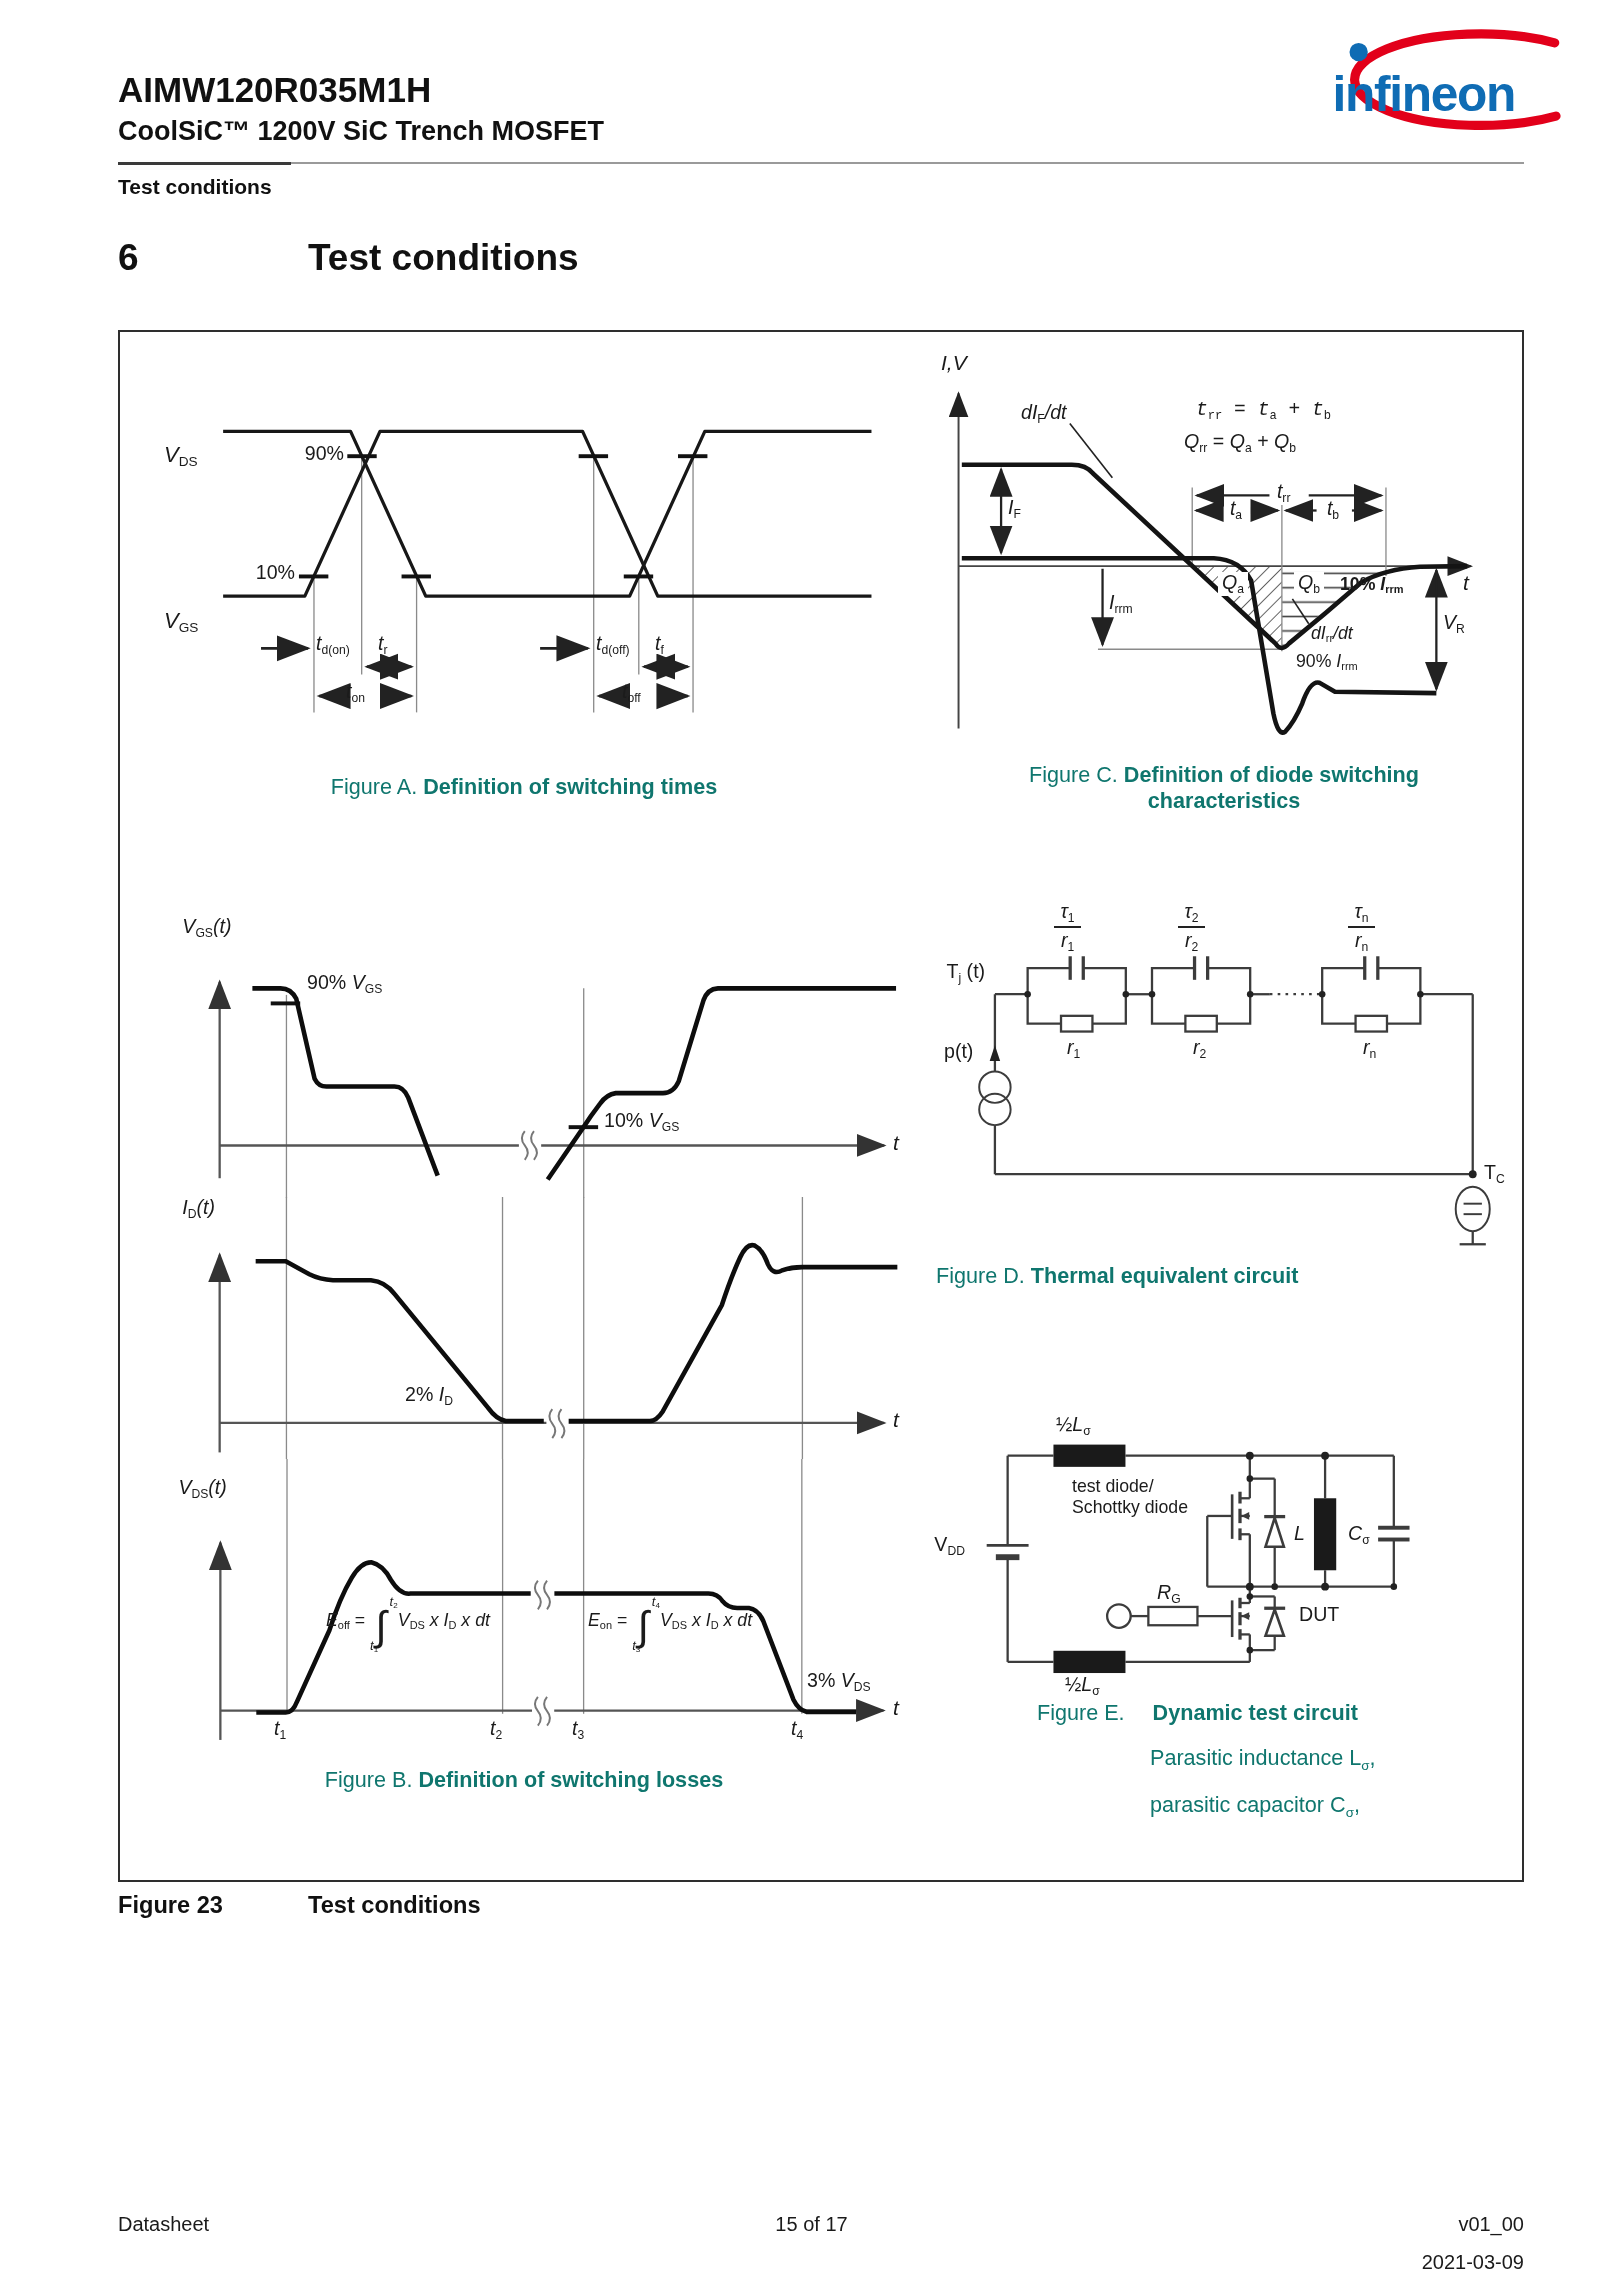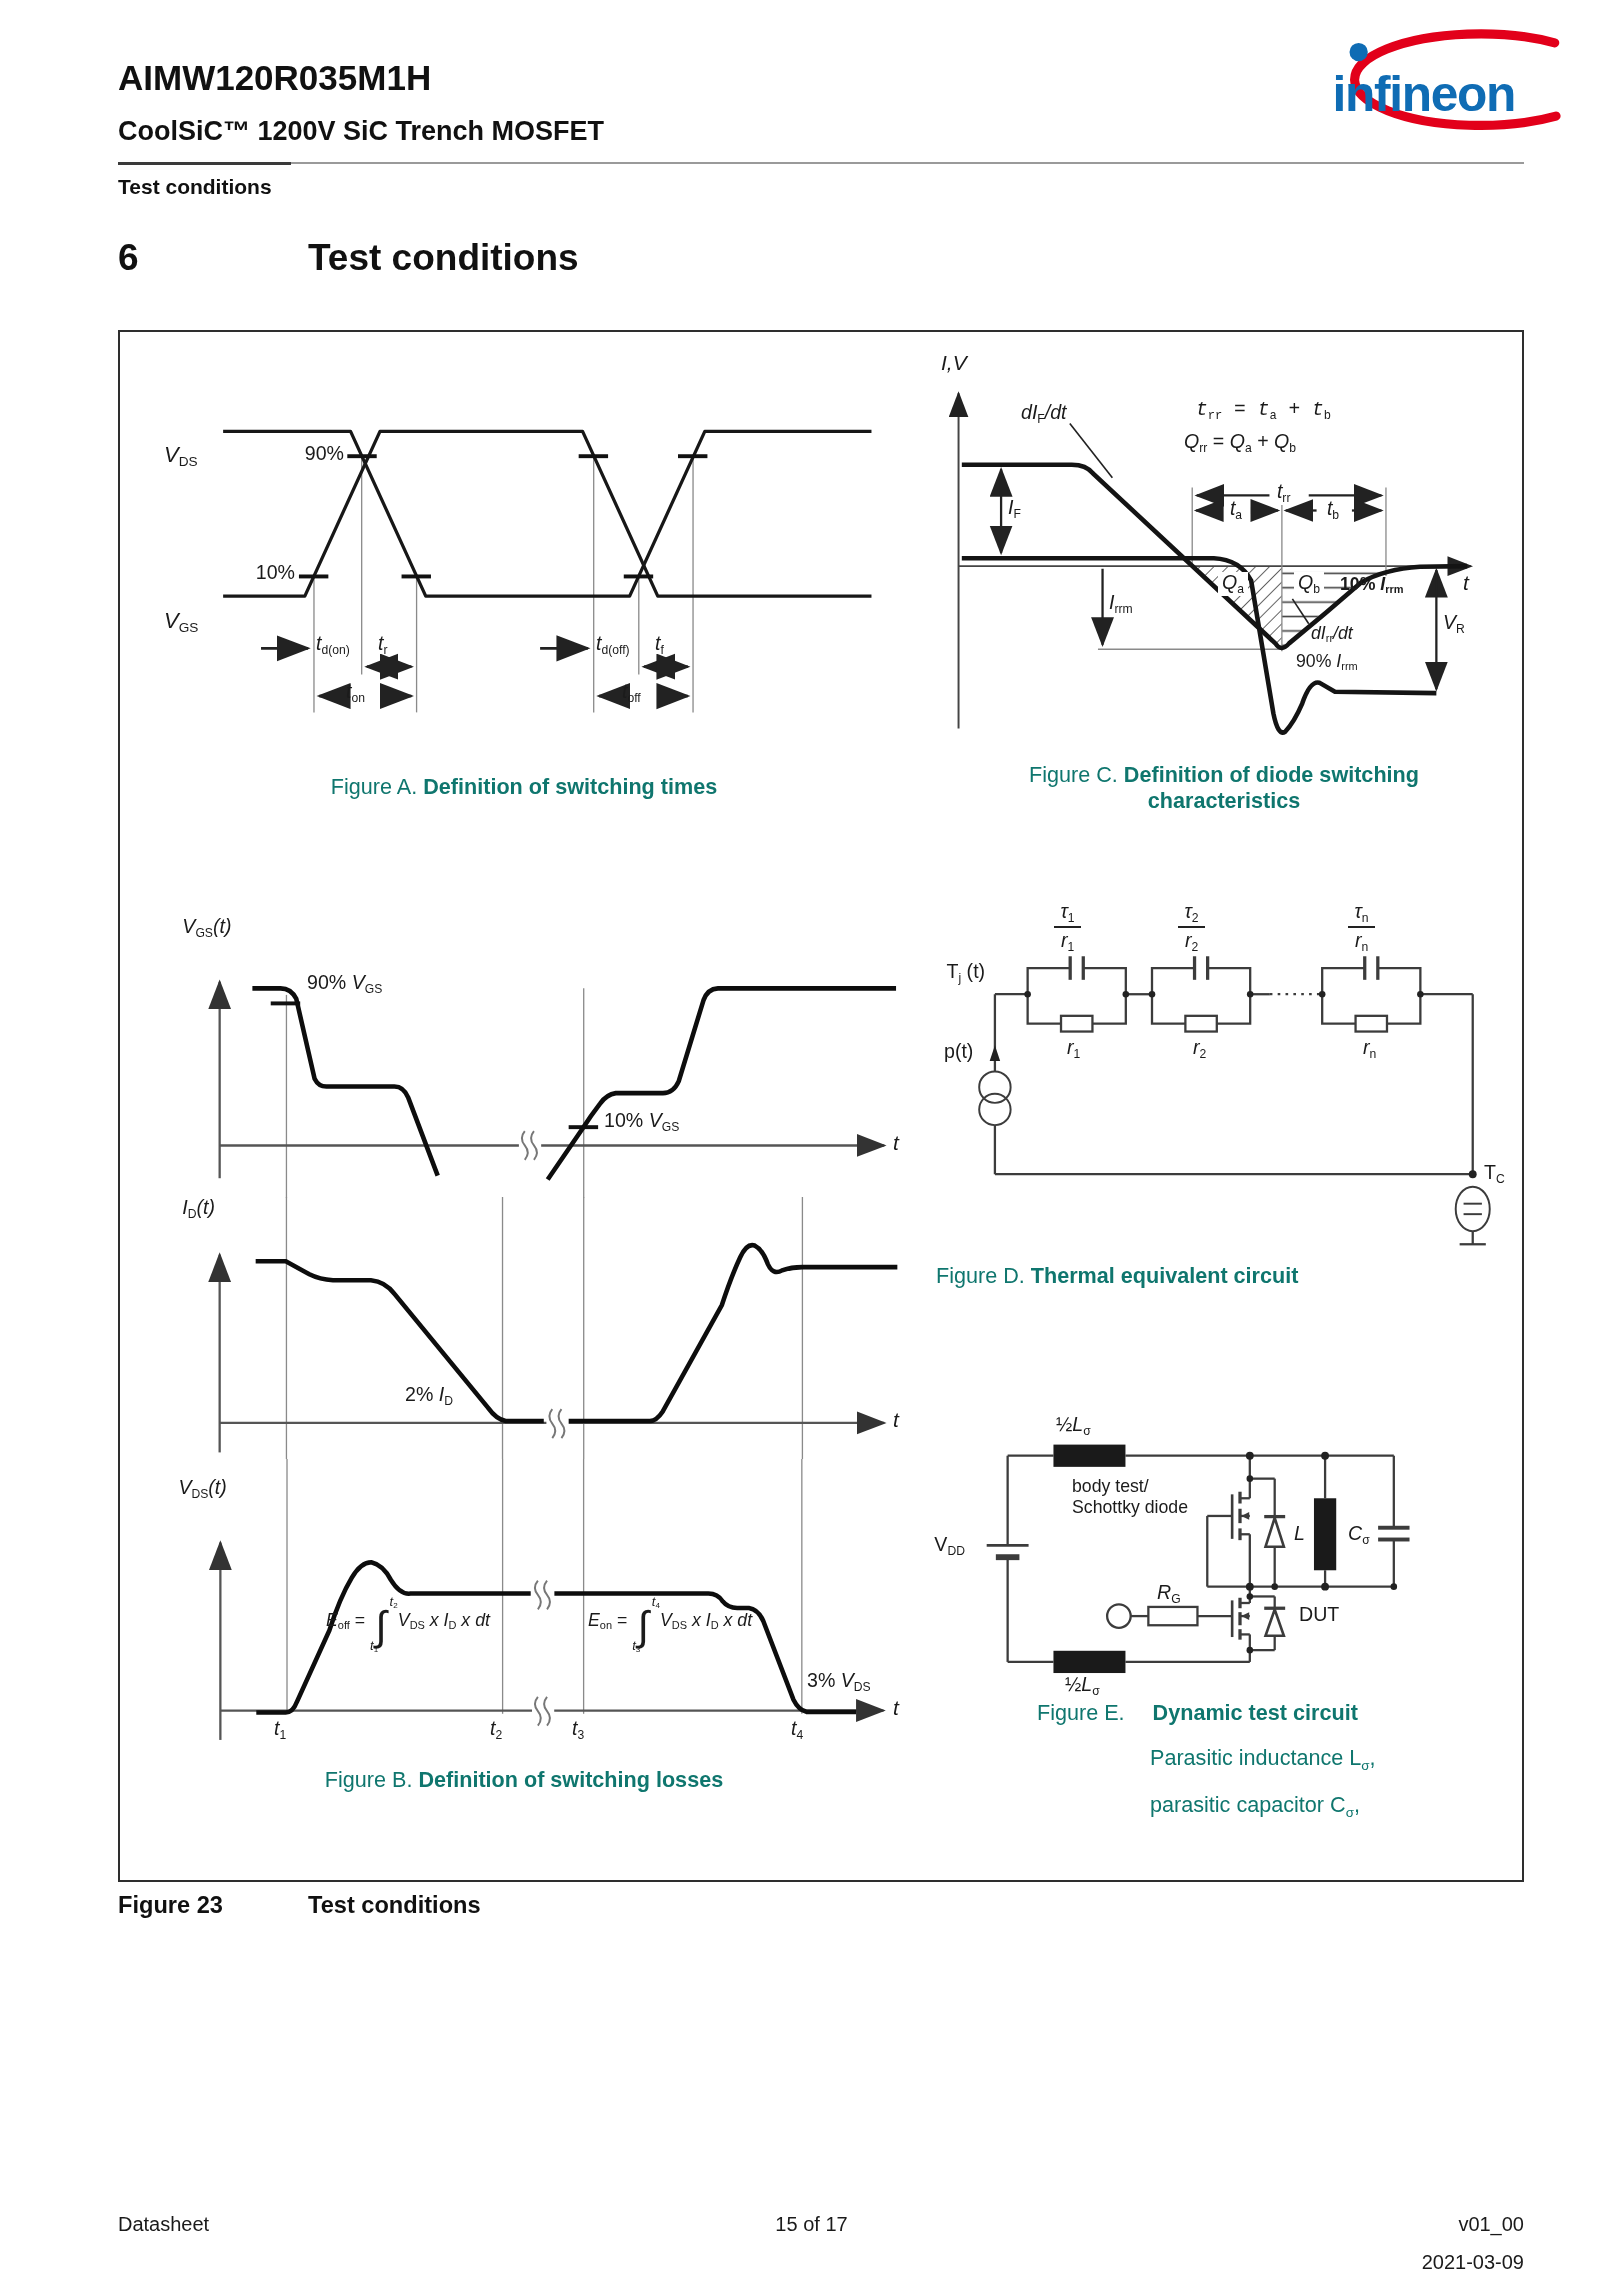--- a/index.html
+++ b/index.html
@@ -1,19 +1,19 @@
 <!DOCTYPE html>
 <html style="font-size:10.5px"><head>
 <meta charset="utf-8">
 <style>
   html,body{margin:0;padding:0;background:#e8e8e8;}
   .page{position:relative;width:1623px;height:2295px;background:#ffffff;font-family:"Liberation Sans",sans-serif;color:#111;overflow:hidden;}
   .abs{position:absolute;}
   
-  .doc-title{font-size:35px;font-weight:bold;letter-spacing:0;}
+  .doc-title{font-size:35px;font-weight:bold;letter-spacing:0;margin-top:12px;}
   .doc-subtitle{font-size:27px;font-weight:bold;}
   .doc-sec-label{font-size:21px;font-weight:bold;}
   .rule-dark{height:2.6px;background:#3a3a3a;}
   .rule-light{height:2px;background:#9a9a9a;}
   .section-h{font-size:37px;font-weight:bold;}
   
   .frame{border:2.6px solid #2e2e2e;}
   
   .figcap{font-size:21.6px;color:#0f766e;white-space:normal;}
   .figcap .cap-label{font-weight:normal;}
@@ -501,21 +501,21 @@
         <circle cx="510" cy="285" r="6"></circle>
           <circle cx="548" cy="285" r="5"></circle>
           <circle cx="625" cy="285" r="6"></circle>
           <circle cx="730" cy="285" r="5"></circle>
         <circle cx="510" cy="300" r="5"></circle>
           <circle cx="510" cy="382" r="5"></circle>
       </g>
     </svg>
     <span class="lbl" style="left:140px;top:14.4px;"><span class="rm">½</span><span>L</span><sub>σ</sub></span>
     <span class="lbl" style="left:149px;top:274px;"><span class="rm">½</span><span>L</span><sub>σ</sub></span>
-    <span class="lbl rm sm" style="left:156px;top:77px;">body test/</span>
+    <span class="lbl rm sm" style="left:156px;top:77px;">test diode/</span>
     <span class="lbl rm sm" style="left:156px;top:98px;">Schottky diode</span>
     <span class="lbl rm" style="left:18.3px;top:134px;"><span>V</span><sub>DD</sub></span>
     <span class="lbl" style="left:241px;top:182px;"><span>R</span><sub>G</sub></span>
     <span class="lbl rm" style="left:383px;top:204px;">DUT</span>
     <span class="lbl" style="left:378px;top:123px;">L</span>
     <span class="lbl" style="left:432px;top:123px;"><span>C</span><sub>σ</sub></span>
   </div>
   <div class="abs figcap" style="left:1037px;top:1700px;">
     <span class="cap-label">Figure E.</span>
     <b style="margin-left:22px;">Dynamic test circuit</b>

